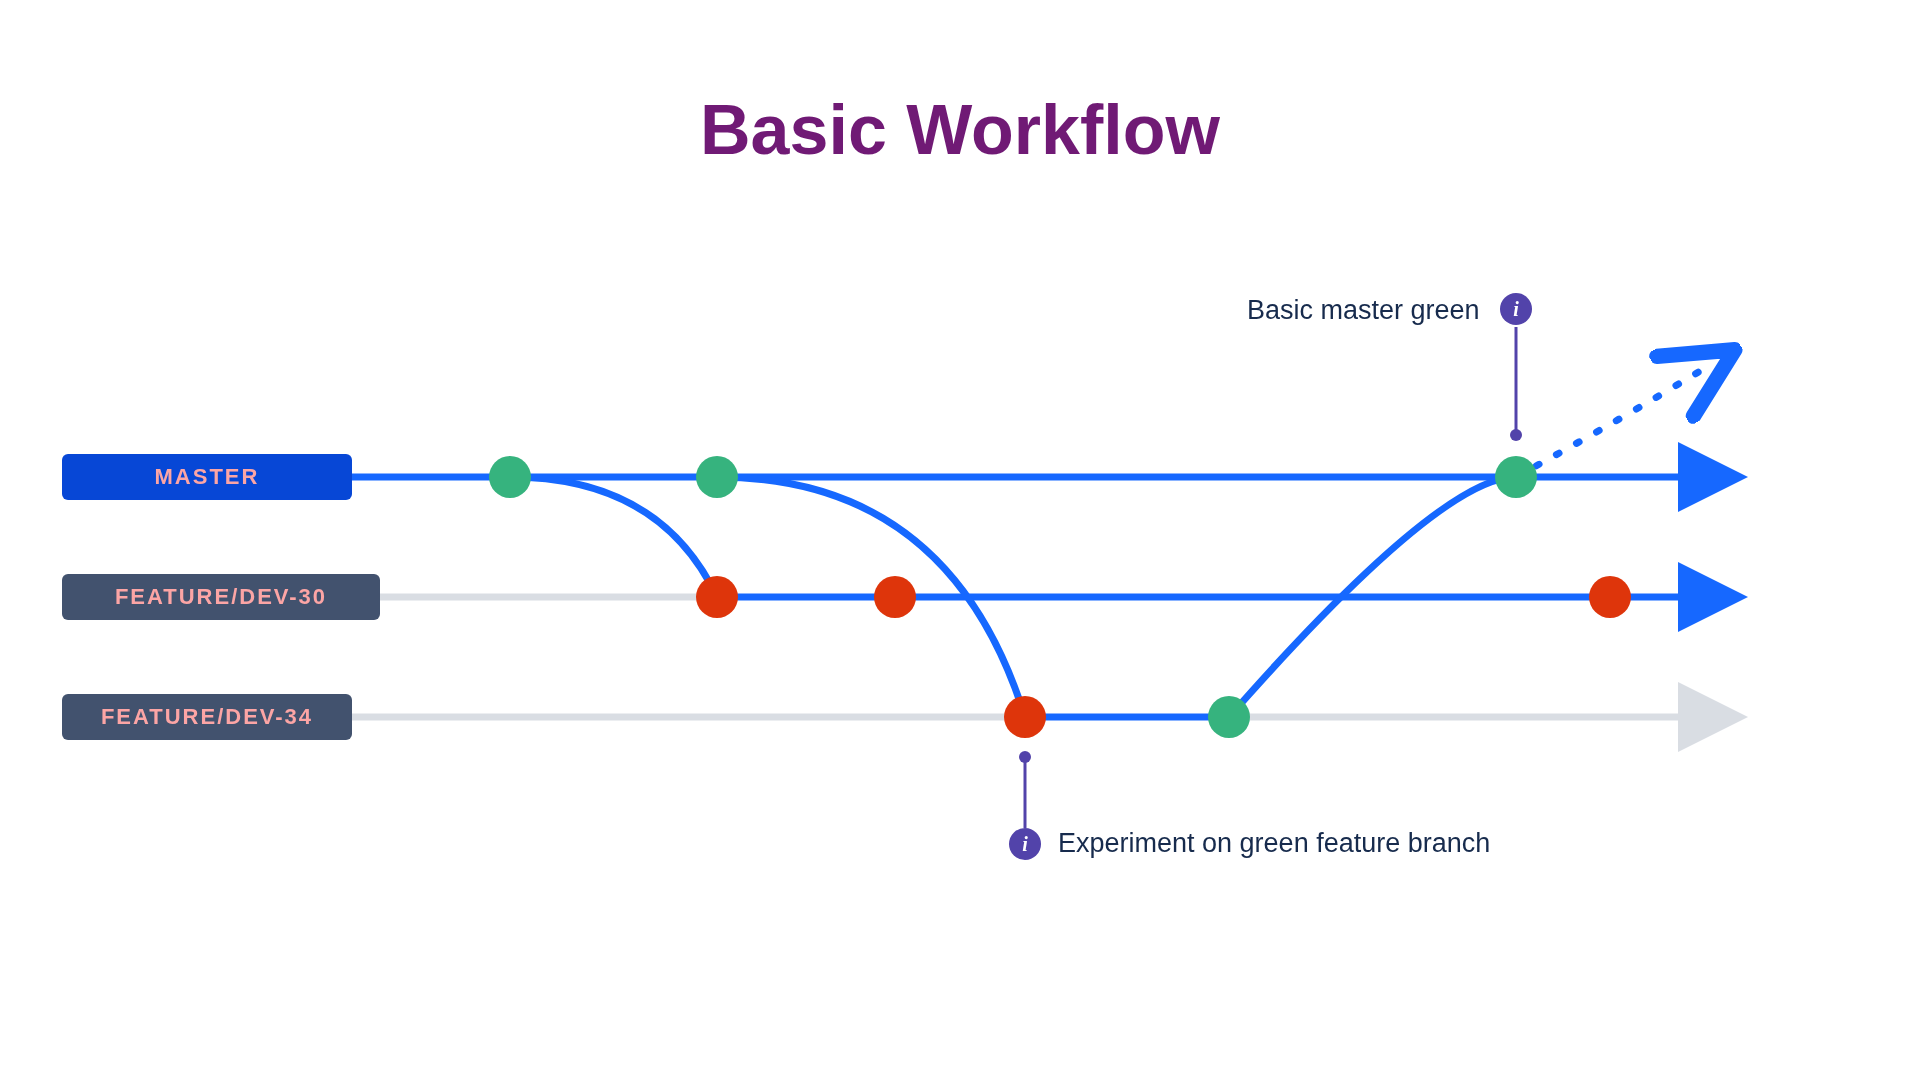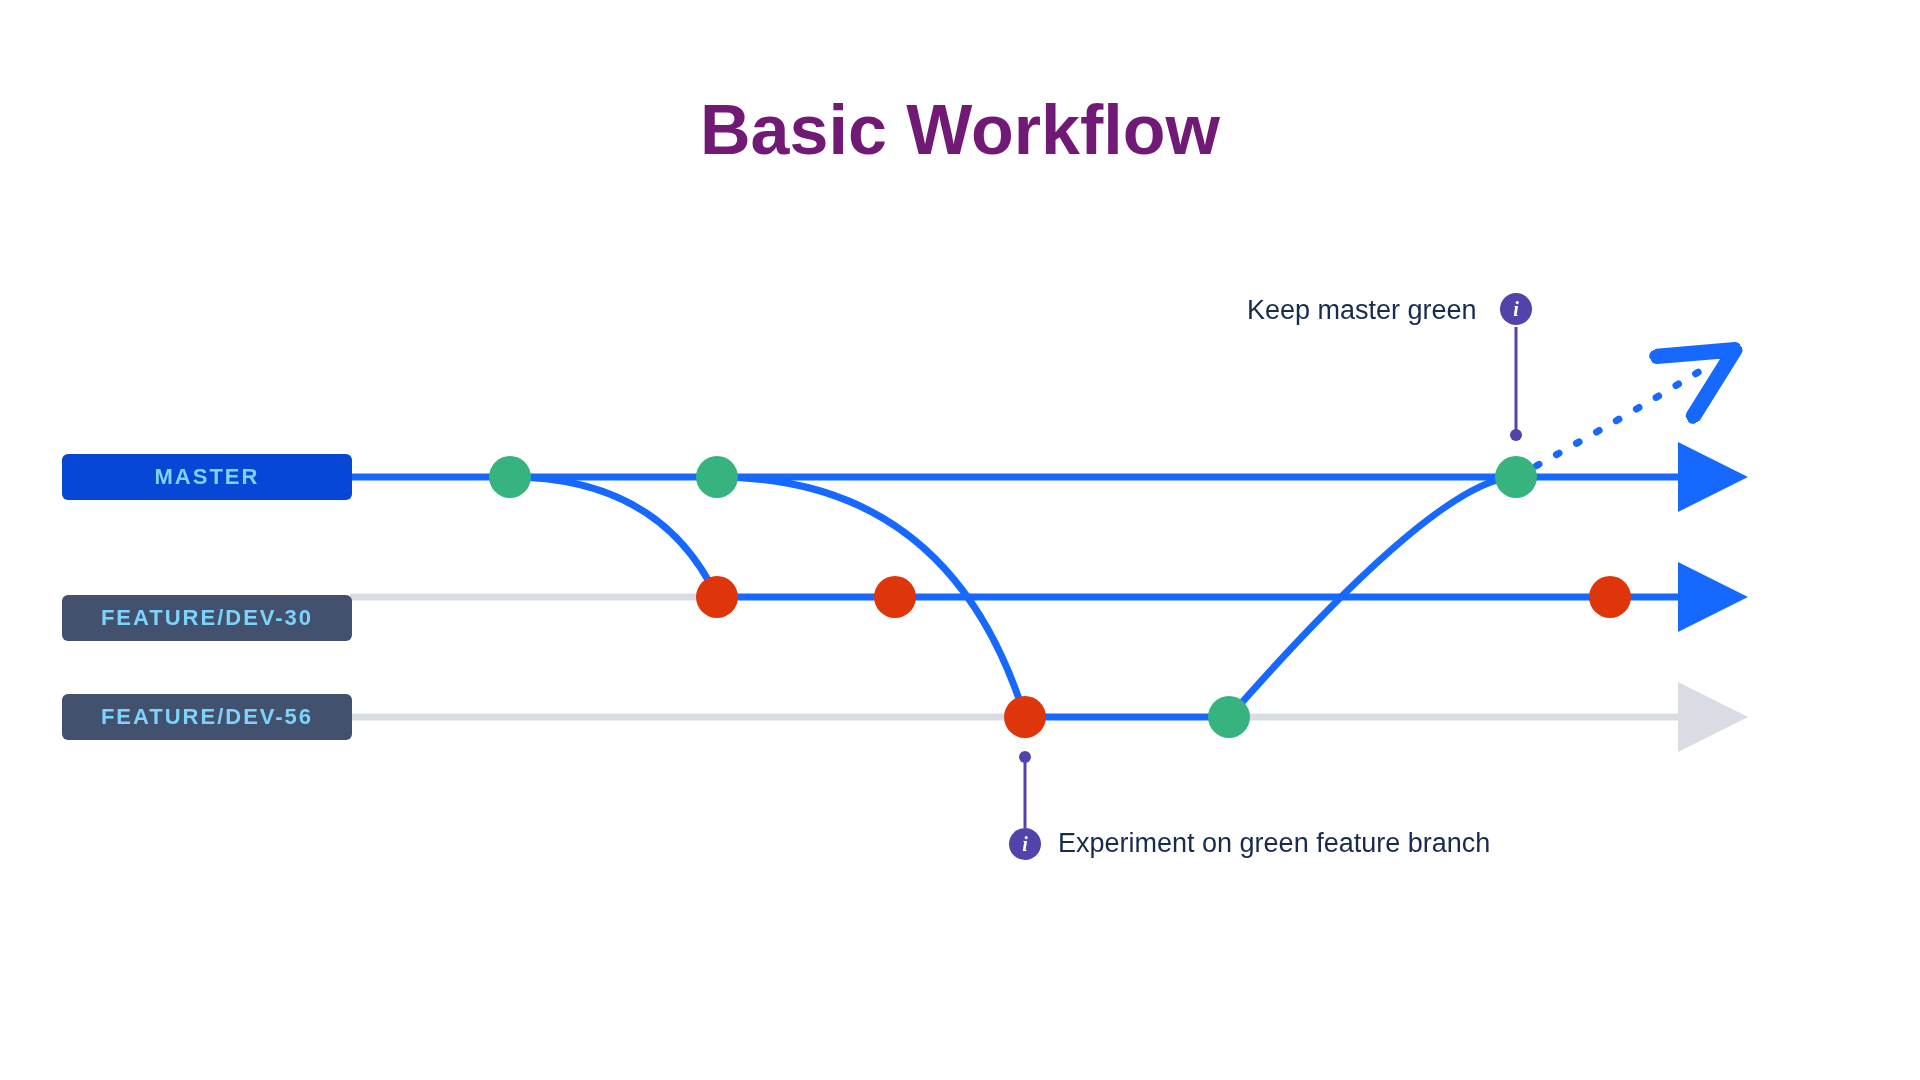--- a/index.html
+++ b/index.html
@@ -1,19 +1,19 @@
 <!DOCTYPE html>
 <html><head>
 <meta charset="utf-8">
 <style>
   html,body{margin:0;padding:0;width:1920px;height:1080px;background:#fff;font-family:-apple-system,BlinkMacSystemFont,"Segoe UI",Helvetica,Arial,sans-serif;}
   .canvas{position:relative;width:1920px;height:1080px;}
   .title{position:absolute;top:90px;left:0;width:100%;text-align:center;font-size:70px;font-weight:700;color:#701a75;}
   svg.diagram{position:absolute;top:0;left:0;}
-  .branch-pill{position:absolute;height:46px;border-radius:6px;display:flex;align-items:center;justify-content:center;font-weight:700;letter-spacing:2px;font-size:22px;color:#7dd3fc;}
+  .branch-pill{position:absolute;height:46px;border-radius:6px;display:flex;align-items:center;justify-content:center;font-weight:700;letter-spacing:2px;font-size:22px;color:#fca5a5;}
   .pill-master{background:#0747d6;}
   .pill-feature{background:#42526e;}
   .annotation{position:absolute;font-size:27px;color:#172b4d;white-space:nowrap;}
   .info-badge{position:absolute;width:32px;height:32px;border-radius:50%;background:#5243aa;color:#fff;display:flex;align-items:center;justify-content:center;font-family:Georgia,serif;font-style:italic;font-size:20px;font-weight:600;}
 </style>
 </head>
 <body>
 
 <div class="canvas">
 
@@ -60,22 +60,22 @@
 
     <circle cx="717" cy="597" r="21" fill="#de350b"></circle>
     <circle cx="895" cy="597" r="21" fill="#de350b"></circle>
     <circle cx="1610" cy="597" r="21" fill="#de350b"></circle>
 
     <circle cx="1025" cy="717" r="21" fill="#de350b"></circle>
     <circle cx="1229" cy="717" r="21" fill="#36b37e"></circle>
   </svg>
 
   <div class="branch-pill pill-master" style="left:62px;top:454px;width:290px;">MASTER</div>
-  <div class="branch-pill pill-feature" style="left:62px;top:574px;width:290px;margin-top:21px;">FEATURE/DEV-30</div>
-  <div class="branch-pill pill-feature" style="left:62px;top:694px;width:290px;">FEATURE/DEV-56</div>
+  <div class="branch-pill pill-feature" style="left:62px;top:574px;width:318px;">FEATURE/DEV-30</div>
+  <div class="branch-pill pill-feature" style="left:62px;top:694px;width:290px;">FEATURE/DEV-34</div>
 
-  <div class="annotation" style="left:1247px;top:295px;">Keep master green</div>
+  <div class="annotation" style="left:1247px;top:295px;">Basic master green</div>
   <div class="info-badge" style="left:1500px;top:293px;">i</div>
 
   <div class="info-badge" style="left:1009px;top:828px;">i</div>
   <div class="annotation" style="left:1058px;top:828px;">Experiment on green feature branch</div>
 
 </div>
 
 </body></html>

